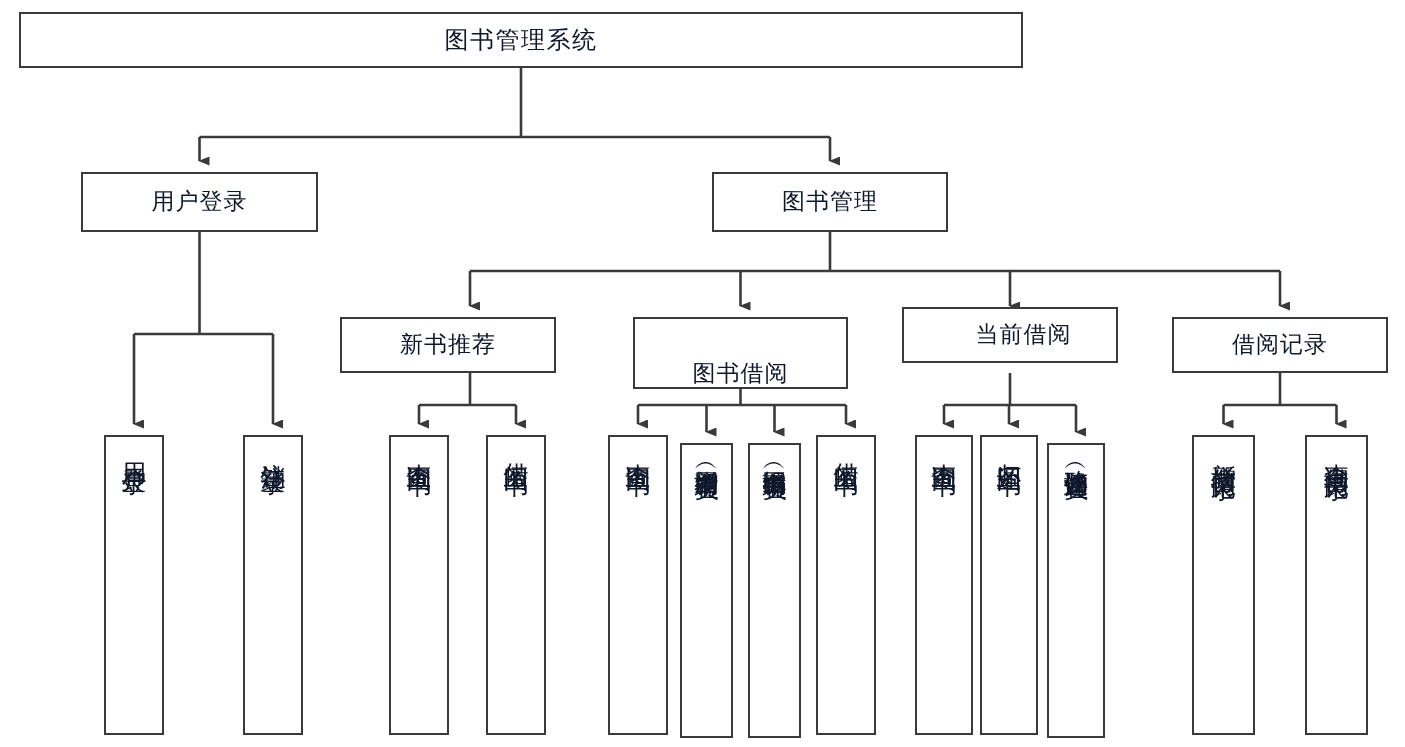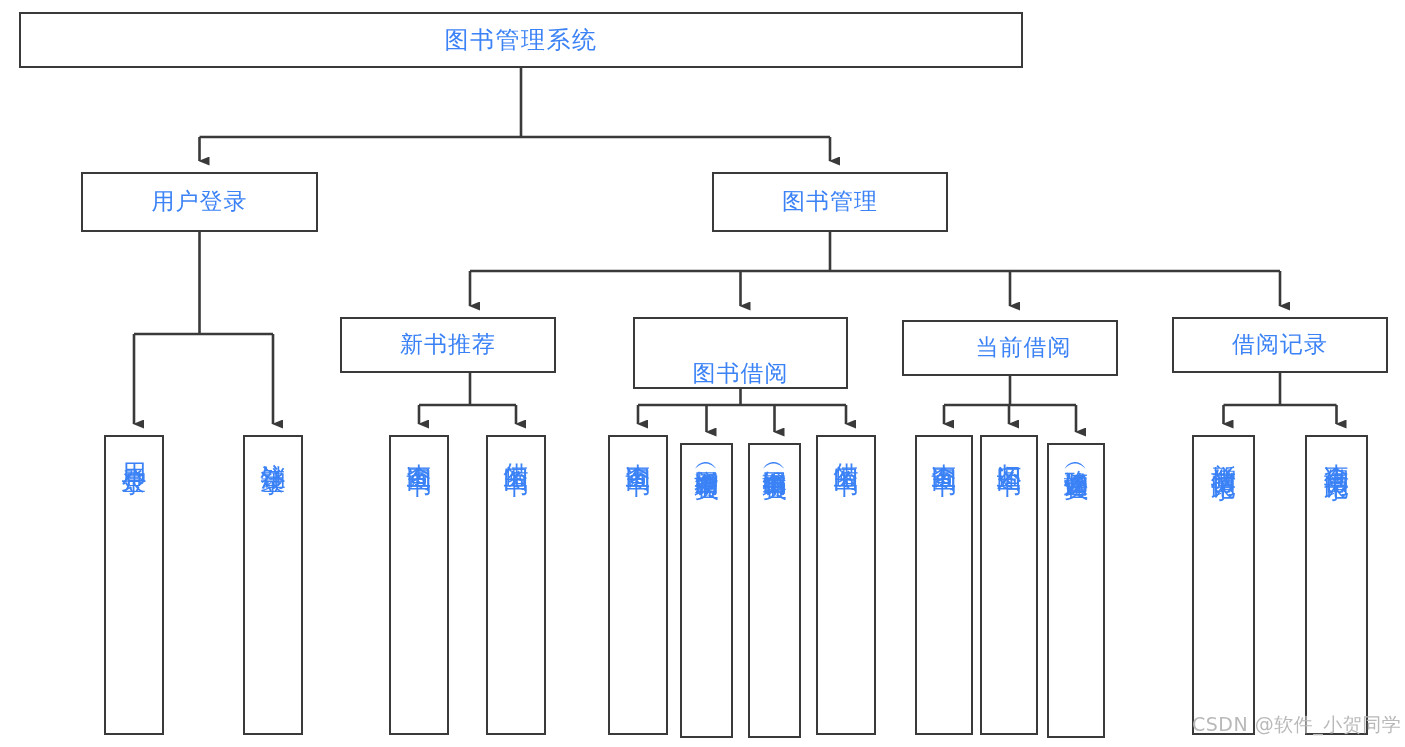--- a/index.html
+++ b/index.html
@@ -33,21 +33,21 @@
     border: 2px solid #3a3a3a;
     display: flex;
     align-items: center;
     justify-content: center;
     color: #2b2b2b;
   }
   .node-label {
     display: block;
     text-align: center;
     line-height: 1.18;
-    color: #3b82f6;
+    color: #0f172a;
     white-space: pre-line;
   }
   
   .node.horiz .node-label {
     font-size: 23px;
     letter-spacing: 1px;
   }
   .node.root .node-label {
     font-size: 24px;
     letter-spacing: 1.5px;
@@ -135,21 +135,21 @@
       </div>
       <div class="node horiz" style="left: 712px; top: 172px; width: 236px; height: 60px; font-family: Liberation Serif, serif;">
         <span class="node-label">图书管理</span>
       </div>
       <div class="node horiz" style="left: 340px; top: 317px; width: 216px; height: 56px;">
         <span class="node-label">新书推荐</span>
       </div>
       <div class="node horiz" style="left: 633px; top: 317px; width: 215px; height: 72px; align-items: flex-end;">
         <span class="node-label">图书借阅</span>
       </div>
-      <div class="node horiz" style="left: 902px; top: 320px; width: 216px; height: 56px; padding-left: 27px;">
+      <div class="node horiz" style="left: 902px; top: 307px; width: 216px; height: 56px; padding-left: 27px;">
         <span class="node-label">当前借阅</span>
       </div>
       <div class="node horiz" style="left: 1172px; top: 317px; width: 216px; height: 56px;">
         <span class="node-label">借阅记录</span>
       </div>
       <div class="node vert" style="left: 104px; top: 435px; width: 60px; height: 300px;">
         <span class="node-label">用户登录</span>
       </div>
       <div class="node vert" style="left: 243px; top: 435px; width: 60px; height: 300px;">
         <span class="node-label">注销登录</span>
@@ -182,14 +182,13 @@
         <span class="node-label">确认归还（管理员）</span>
       </div>
       <div class="node vert" style="left: 1192px; top: 435px; width: 63px; height: 300px;">
         <span class="node-label">新增借阅记录</span>
       </div>
       <div class="node vert" style="left: 1305px; top: 435px; width: 63px; height: 300px;">
         <span class="node-label">查询借阅记录</span>
       </div>
     </div>
 
-  <div class="watermark" style="left:1192px; top:712px;">CSDN @软件_小贺同学</div>
 </div>
 
 </body></html>

